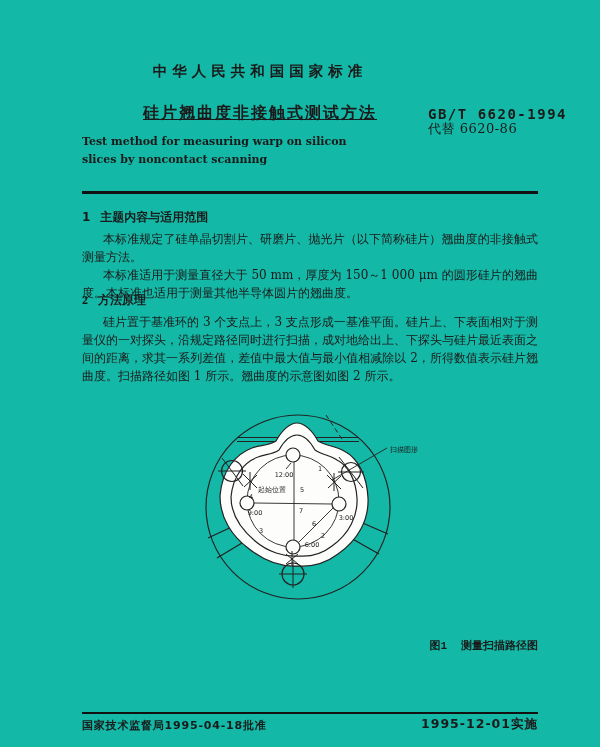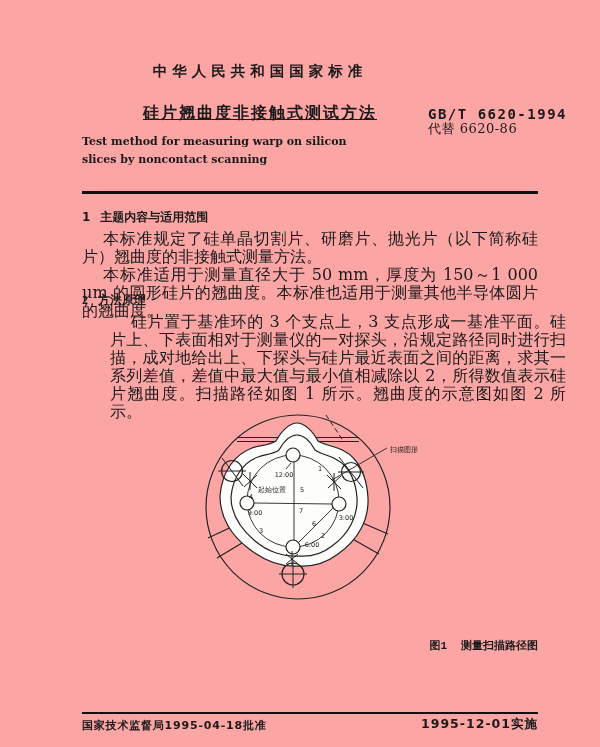--- a/index.html
+++ b/index.html
@@ -1,17 +1,17 @@
 <!DOCTYPE html>
 <html><head>
 <meta charset="utf-8">
 <style>
   html,body{margin:0;padding:0;background:#fff;}
   .page{
-    position:relative;width:600px;height:747px;background:#fca5a5;
+    position:relative;width:600px;height:747px;background:#14b8a6;
     color:#1a1a1a;font-family:"DejaVu Serif","Liberation Serif",serif;
     overflow:hidden;
   }
   .abs{position:absolute;}
   .h-national{top:62px;left:82px;width:356px;text-align:center;
     font-family:"DejaVu Sans","Liberation Sans",sans-serif;
     font-size:14.5px;font-weight:bold;letter-spacing:5px;}
   .h-title{top:103px;left:82px;width:356px;text-align:center;
     font-family:"DejaVu Sans","Liberation Sans",sans-serif;
     font-size:16px;font-weight:bold;letter-spacing:2px;text-decoration:underline;}
@@ -21,22 +21,22 @@
   .h-en{top:133px;left:82px;width:356px;
     font-size:11px;font-weight:bold;line-height:18px;}
   .h-replace{top:120px;left:428px;font-size:13px;letter-spacing:0.5px;}
   .rule-thick{top:191px;left:82px;width:456px;height:2.5px;background:#111;}
   .sec-h{left:82px;font-family:"DejaVu Sans","Liberation Sans",sans-serif;
     font-size:12px;font-weight:bold;}
   .sec-h .num{display:inline-block;margin-right:10px;}
   .sec1-h{top:209px;}
   .sec1-p{top:230px;}
   .sec2-h{top:292px;font-family:Liberation Serif, serif;}
-  .sec2-p{top:313px;margin-left:28px;}
-  .body-txt{left:82px;width:456px;font-size:16px;line-height:18px;
+  .sec2-p{top:313px;}
+  .body-txt{left:82px;width:456px;font-size:12px;line-height:18px;
     text-align:justify;}
   .body-txt p{margin:0;text-indent:21px;}
   .fig-svg{top:408px;left:186px;}
   .fig-caption{top:638px;left:82px;width:456px;text-align:right;
     font-family:Liberation Mono, monospace;
     font-size:11px;font-weight:bold;}
   .fig-caption .cap-label{margin-right:14px;}
   .f-rule{top:712px;left:82px;width:456px;height:1.5px;background:#111;}
   .f-left{top:718px;left:82px;
     font-family:"DejaVu Sans","Liberation Sans",sans-serif;

